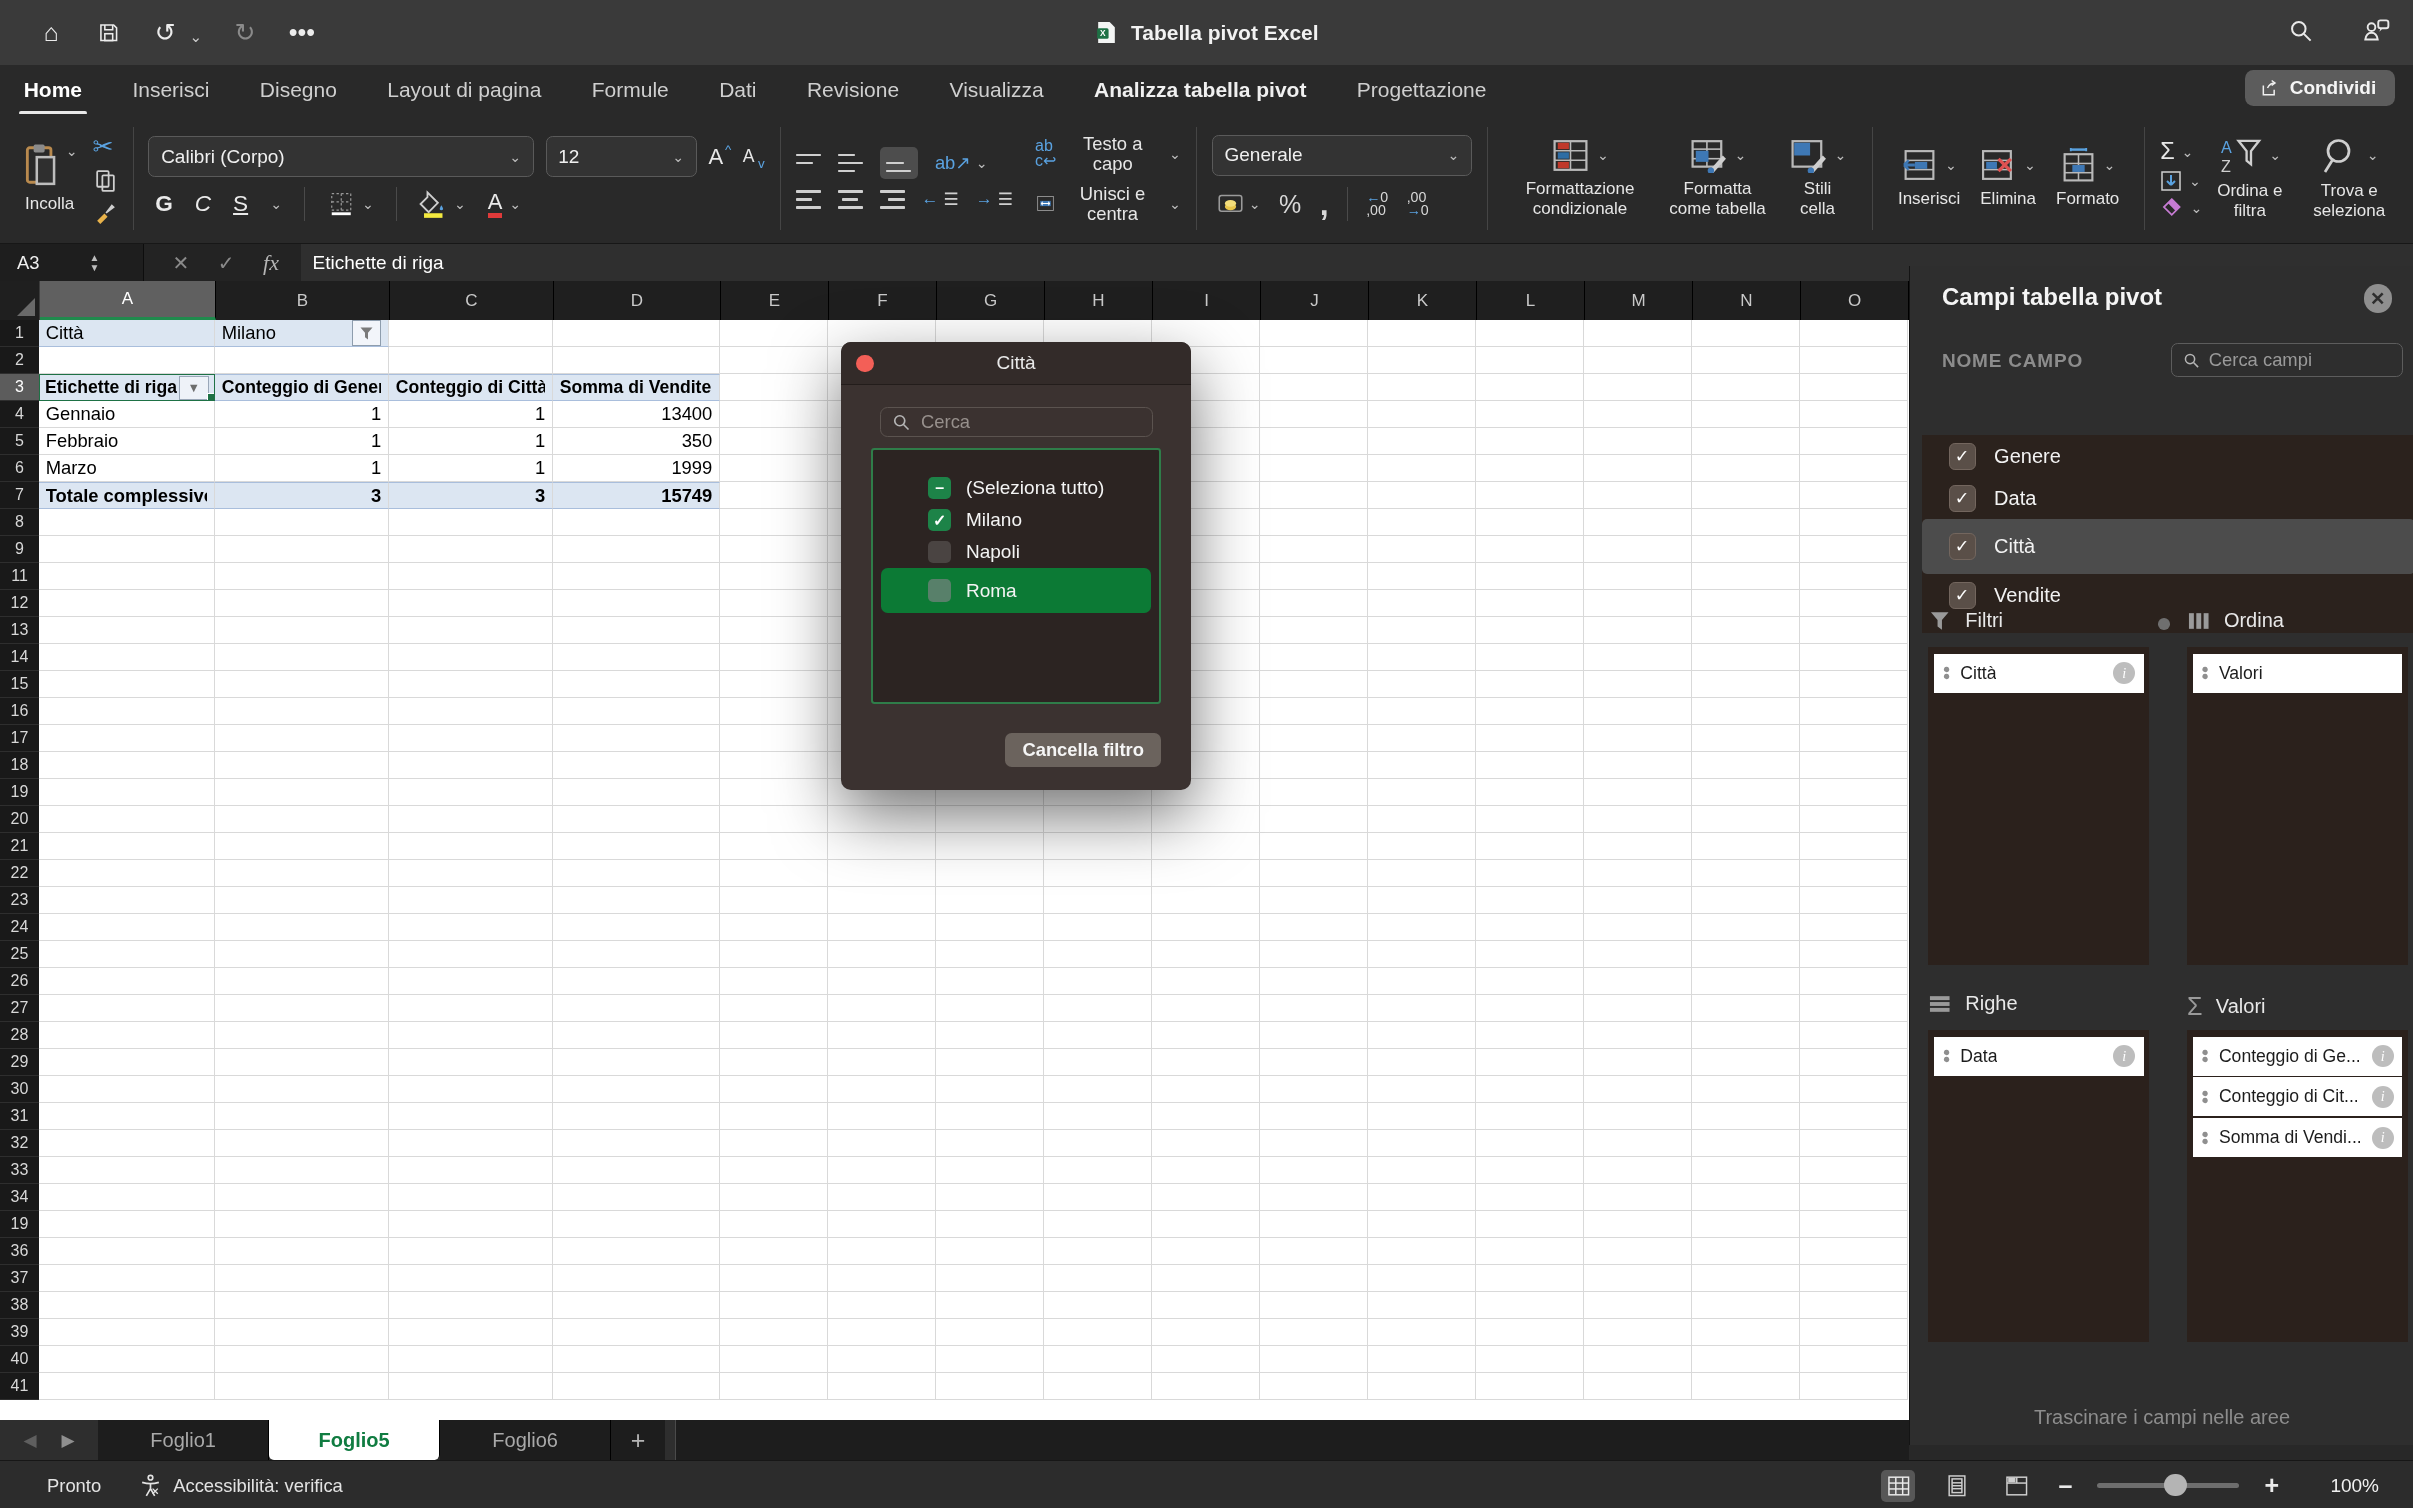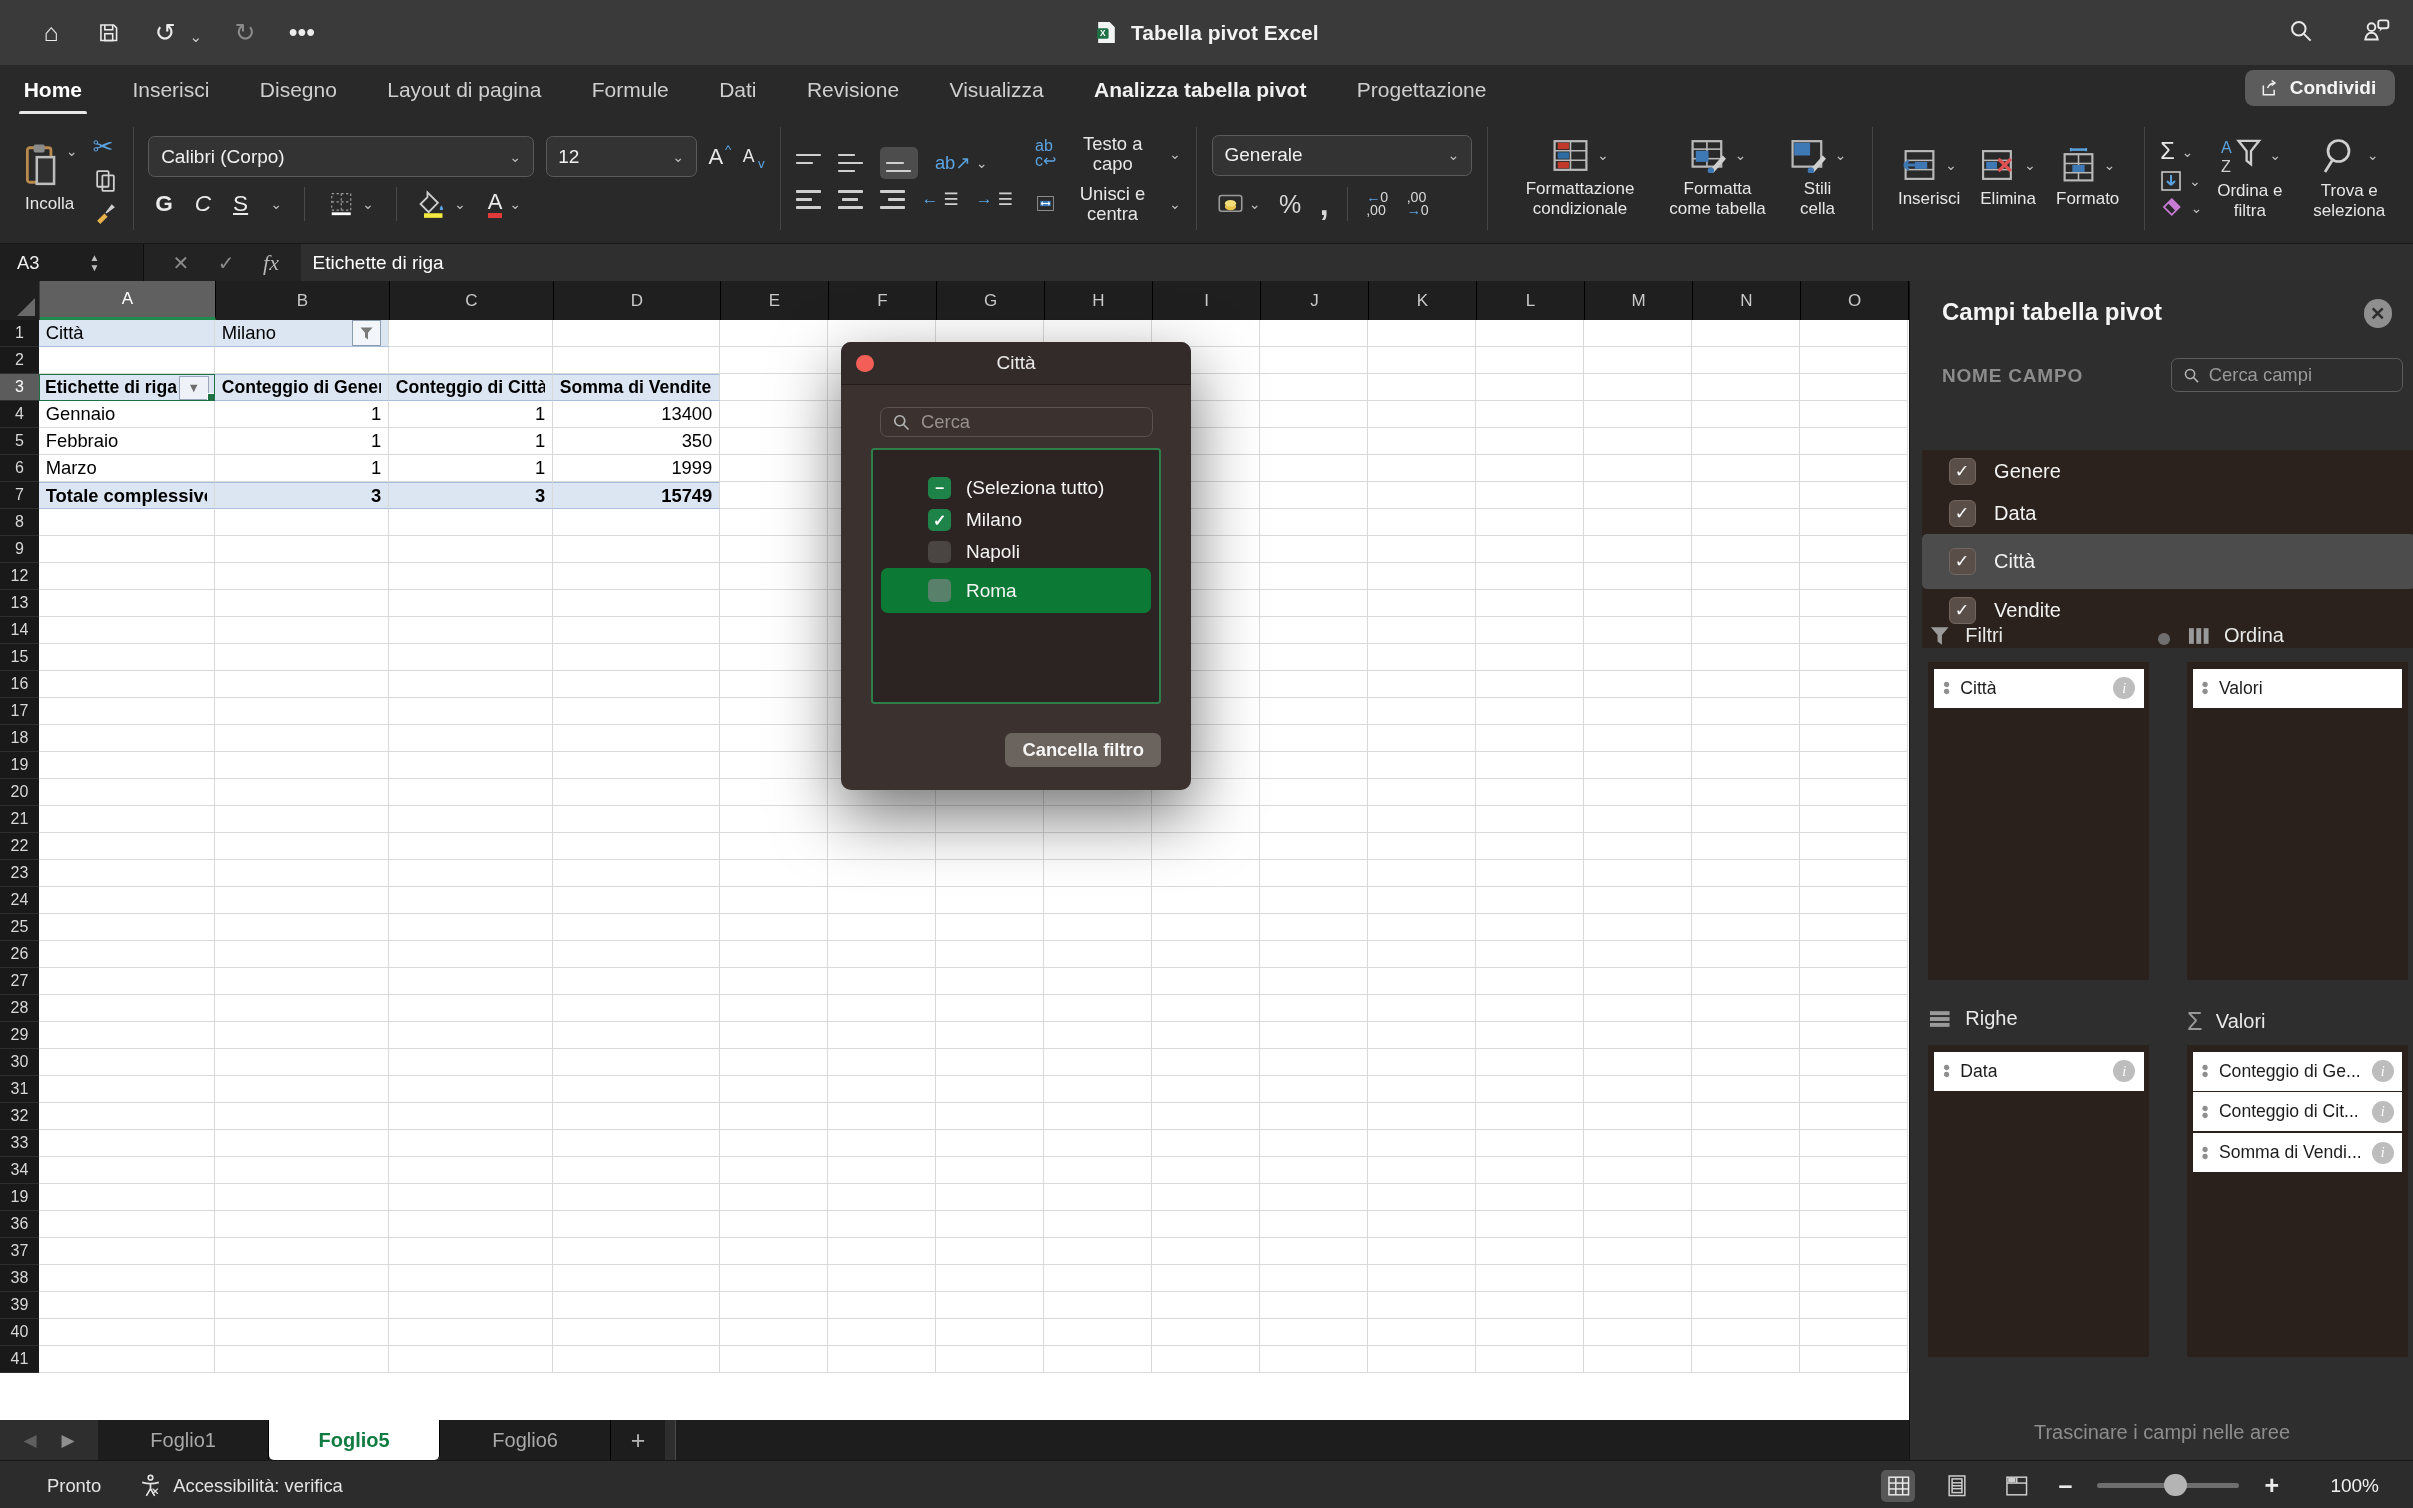--- a/index.html
+++ b/index.html
@@ -84,21 +84,21 @@
   #statusbar{position:absolute;left:0;top:1460px;width:2413px;height:49px;background:#2c2c2c;display:flex;align-items:center;color:#e3e3e3;font-size:18.4px;border-top:0.8px solid #171717;}
   #status-left{display:flex;align-items:center;gap:37px;margin-left:47px;}
   #status-right{margin-left:auto;display:flex;align-items:center;gap:25px;margin-right:34px;}
   .viewicon{width:34px;height:32px;display:flex;align-items:center;justify-content:center;border-radius:5px;}
   .viewicon.active{background:#575757;}
   #zoomtrack{width:142px;height:5px;background:#6e6e6e;border-radius:2.5px;position:relative;}
   #zoomthumb{position:absolute;left:67px;top:-9.2px;width:22.6px;height:22.6px;border-radius:50%;background:#b4b4b4;}
   #zoomlabel{width:75px;text-align:right;font-size:19px;color:#f0f0f0;}
 
   
-  #panel{position:absolute;left:1909px;top:281px;width:504px;height:1179px;background:#2e2e2e;border-left:0.8px solid #141414;}
+  #panel{position:absolute;left:1909px;top:266px;width:504px;height:1179px;background:#2e2e2e;border-left:0.8px solid #141414;}
   #panel-title{position:absolute;left:32px;top:17px;color:#f5f5f5;font-size:24px;font-weight:bold;}
   #panel-close{position:absolute;right:22px;top:18.4px;width:28.5px;height:28.5px;border-radius:50%;background:#8f8f8f;color:#2e2e2e;display:flex;align-items:center;justify-content:center;font-size:18.4px;font-weight:bold;}
   #namecampo{position:absolute;left:32px;top:84px;color:#8c8c8c;font-size:19px;font-weight:bold;letter-spacing:0.8px;}
   #fieldsearch{position:absolute;left:261px;top:77px;width:210px;height:32px;border:0.8px solid #5d5d5d;border-radius:6.7px;display:flex;align-items:center;gap:8.4px;padding:0 10px;color:#9a9a9a;font-size:18.4px;}
   #fieldlist{position:absolute;left:11.7px;top:169px;width:493px;height:198px;background:#2b221d;}
   .frow{height:42px;display:flex;align-items:center;gap:18.4px;padding-left:27px;color:#f2f2f2;font-size:20px;}
   .frow.hl{background:#4c4c4c;}
   .fcheck{width:25px;height:25px;border-radius:5.9px;background:#5a4f48;border:0.8px solid #73665e;color:#fff;font-size:17.6px;display:flex;align-items:center;justify-content:center;}
   #resize-dot{position:absolute;left:248px;top:352px;width:11.7px;height:11.7px;border-radius:50%;background:#6f6f6f;}
   .arealabel{position:absolute;color:#e8e8e8;font-size:20px;display:flex;align-items:center;gap:13.4px;}
@@ -727,20 +727,38 @@
           <div class="cell" style="width: 108px;"></div>
           <div class="cell" style="width: 108px;"></div>
           <div class="cell" style="width: 108px;"></div>
           <div class="cell" style="width: 108px;"></div>
           <div class="cell" style="width: 108px;"></div>
           <div class="cell" style="width: 108px;"></div>
           <div class="cell" style="width: 108px;"></div>
         </div>
         <div class="grow">
           <div class="gut">9</div>
+          <div class="cell" style="width: 176px;"></div>
+          <div class="cell" style="width: 174px;"></div>
+          <div class="cell" style="width: 164px;"></div>
+          <div class="cell" style="width: 167px;"></div>
+          <div class="cell" style="width: 108px;"></div>
+          <div class="cell" style="width: 108px;"></div>
+          <div class="cell" style="width: 108px;"></div>
+          <div class="cell" style="width: 108px;"></div>
+          <div class="cell" style="width: 108px;"></div>
+          <div class="cell" style="width: 108px;"></div>
+          <div class="cell" style="width: 108px;"></div>
+          <div class="cell" style="width: 108px;"></div>
+          <div class="cell" style="width: 108px;"></div>
+          <div class="cell" style="width: 108px;"></div>
+          <div class="cell" style="width: 108px;"></div>
+        </div>
+        <div class="grow">
+          <div class="gut">11</div>
           <div class="cell" style="width: 176px;"></div>
           <div class="cell" style="width: 174px;"></div>
           <div class="cell" style="width: 164px;"></div>
           <div class="cell" style="width: 167px;"></div>
           <div class="cell" style="width: 108px;"></div>
           <div class="cell" style="width: 108px;"></div>
           <div class="cell" style="width: 108px;"></div>
           <div class="cell" style="width: 108px;"></div>
           <div class="cell" style="width: 108px;"></div>
           <div class="cell" style="width: 108px;"></div>

